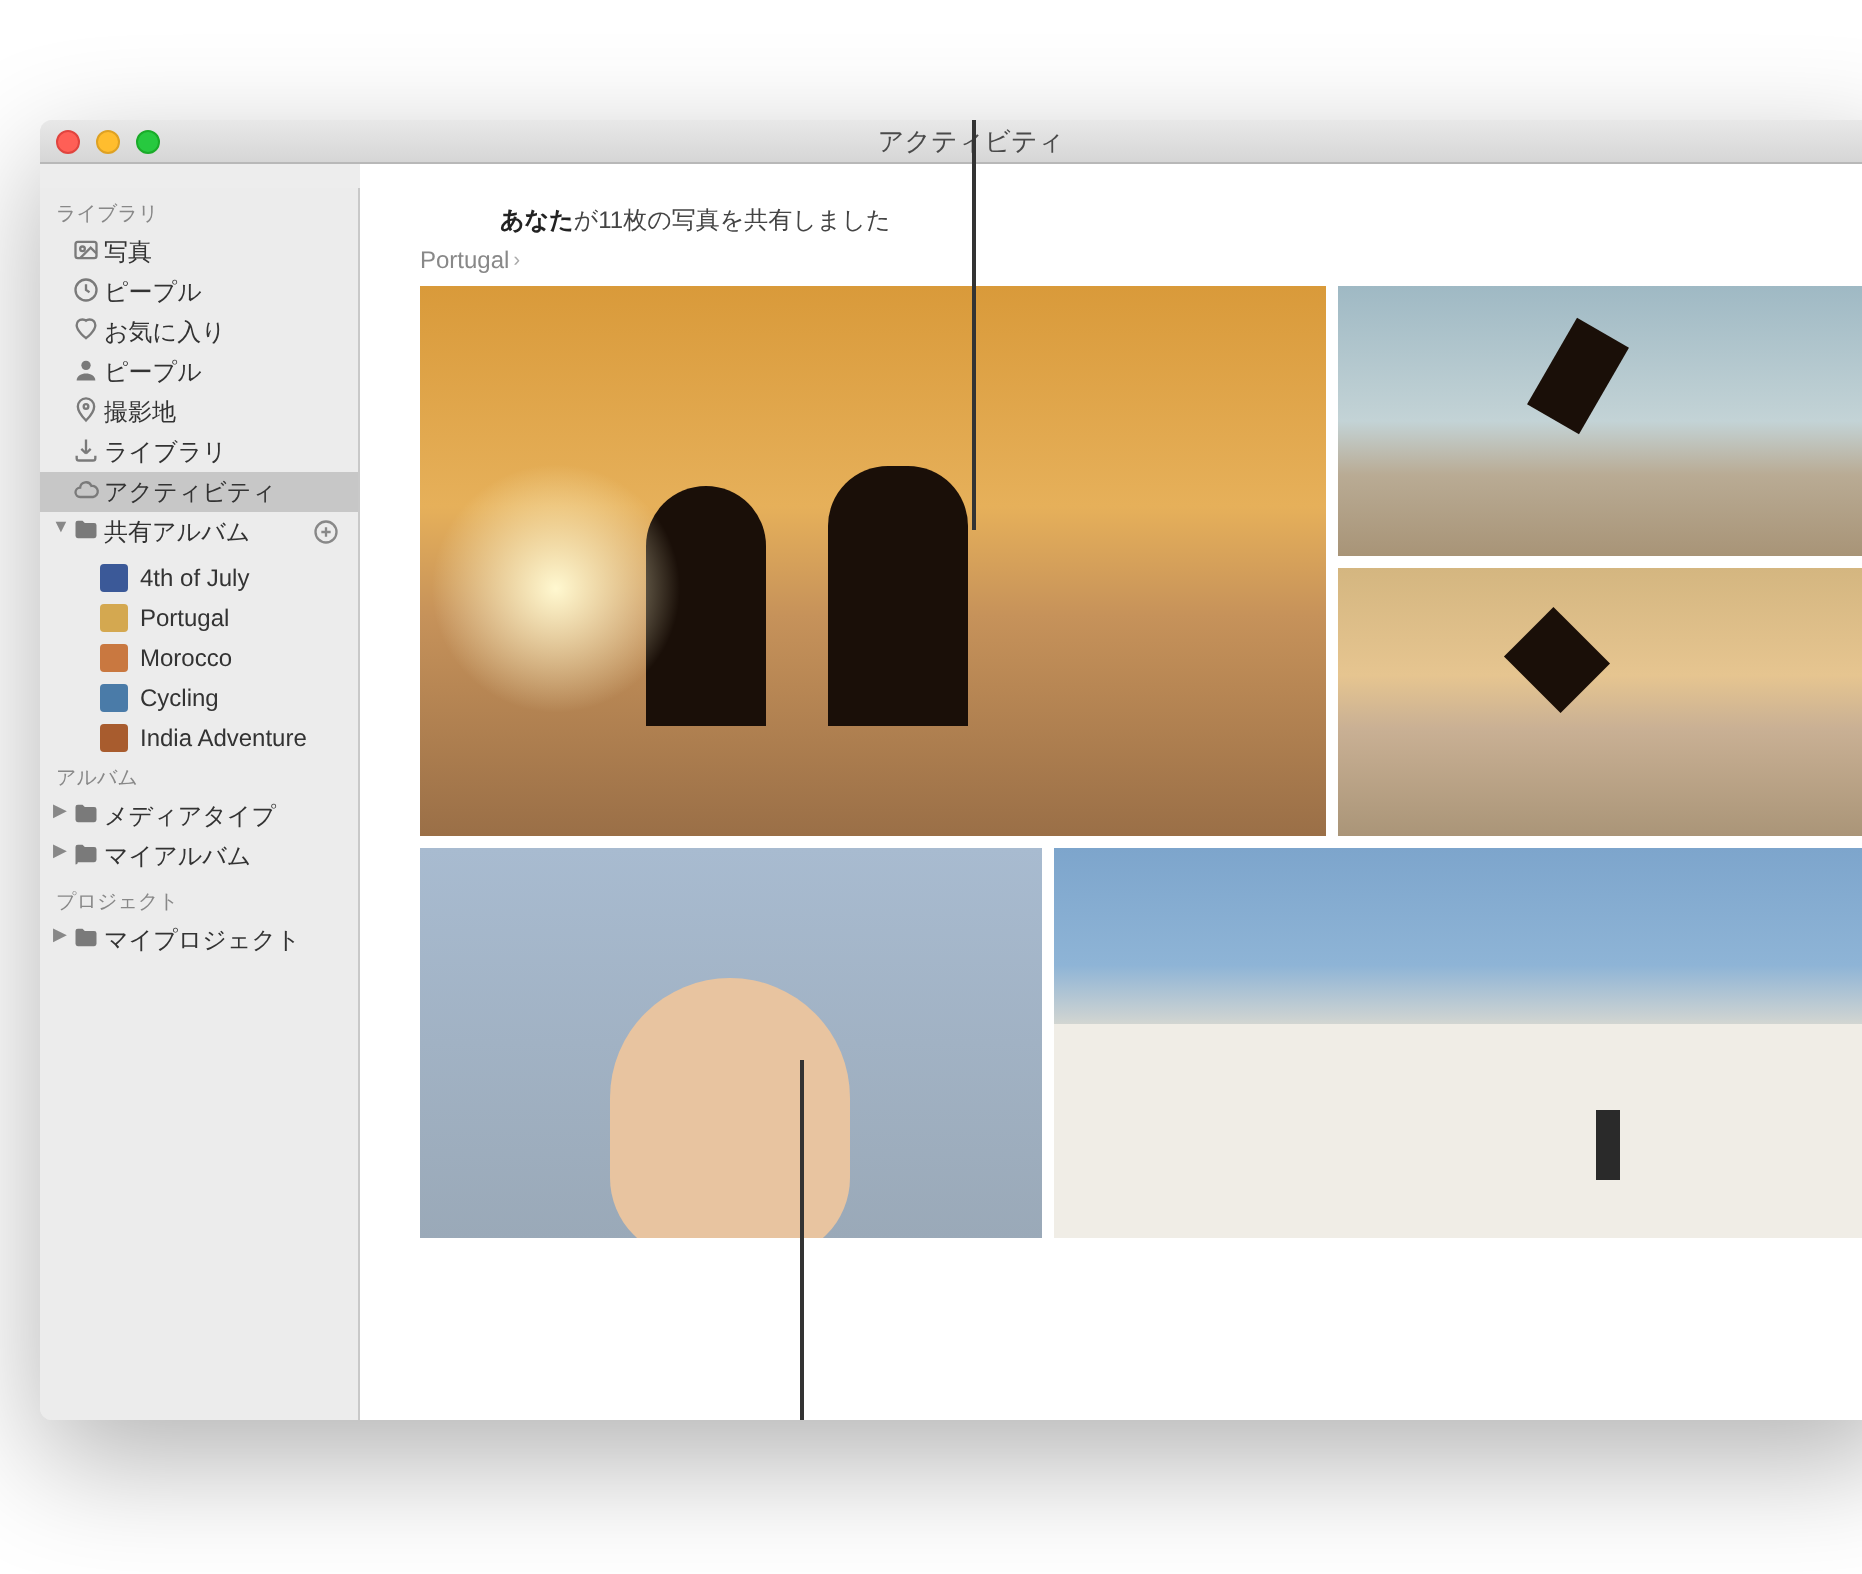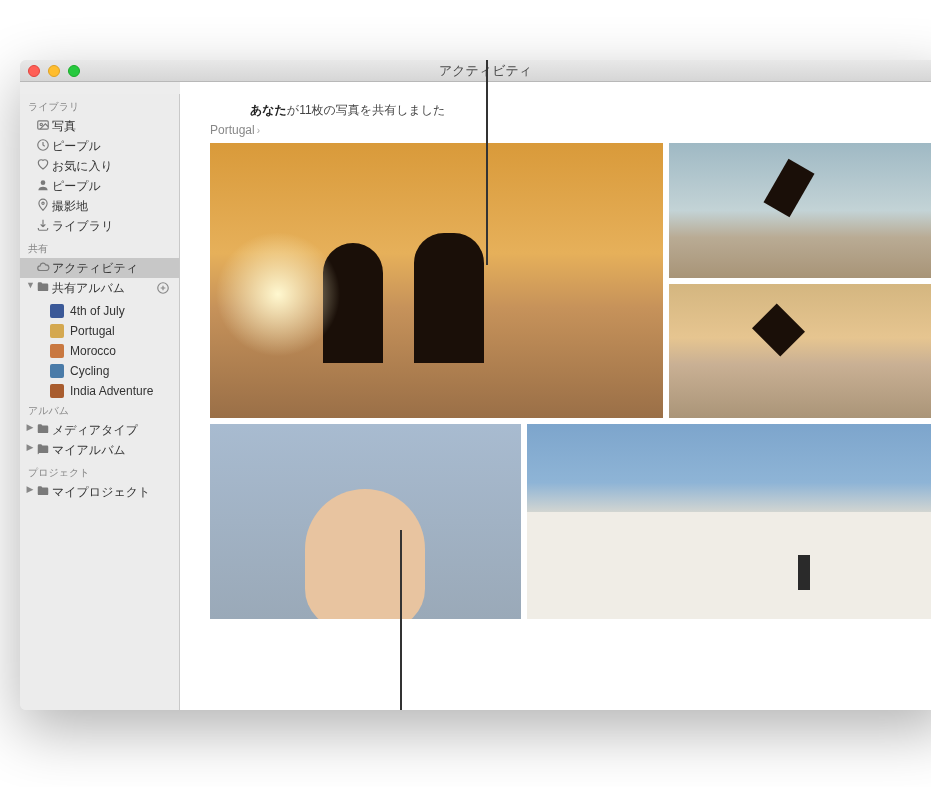--- a/index.html
+++ b/index.html
@@ -137,21 +137,20 @@
       </div>
       <div class="item">
         <span class="icon">
             <svg width="14" height="14" viewBox="0 0 24 24" fill="none" stroke="currentColor" stroke-width="2">
               <path d="M12 3v12m0 0l-4-4m4 4l4-4M4 17v2a2 2 0 002 2h12a2 2 0 002-2v-2"></path>
             </svg>
           </span>
         <span>ライブラリ</span>
       </div>
 
-      <div class="section-label">共有</div>
 
       <div class="item selected">
         <span class="icon">
             <svg width="14" height="14" viewBox="0 0 24 24" fill="none" stroke="currentColor" stroke-width="2">
               <path d="M18 18H7a4 4 0 010-8 5 5 0 019.6-1.5A3.5 3.5 0 0118 18z"></path>
             </svg>
           </span>
         <span>アクティビティ</span>
       </div>
 

